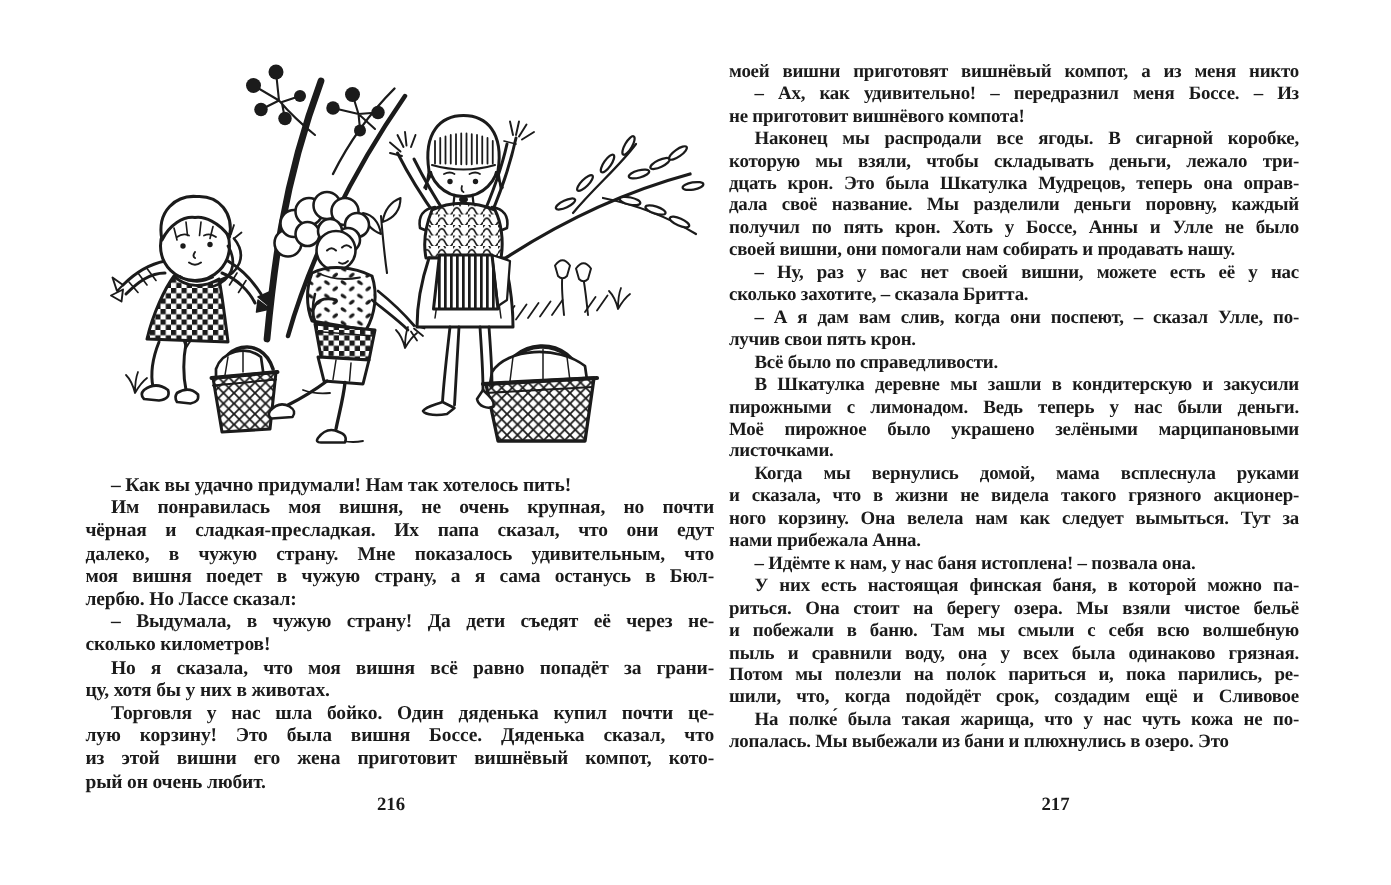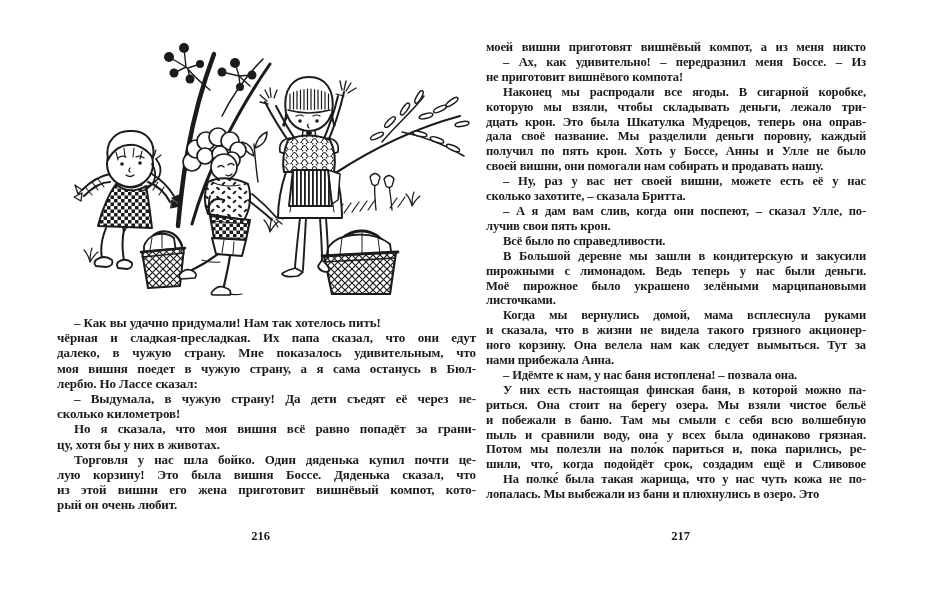--- a/index.html
+++ b/index.html
@@ -10,21 +10,21 @@
   .text-col.left{left:57px;top:315px;width:419px;font-size:13px;}
   .text-col.right{left:486px;top:40px;width:380px;font-size:12.6px;letter-spacing:-0.15px;}
   .line{white-space:nowrap;text-align:justify;text-align-last:justify;text-justify:inter-word;}
   .text-col.left .line{line-height:15.2px;}
   .text-col.right .line{line-height:14.9px;}
   .line.first{text-indent:17px;}
   .line.last{text-align-last:left;}
   .pagenum{position:absolute;top:529px;width:60px;text-align:right;
            font-size:12.5px;font-weight:600;}
   .pagenum.num-left{left:210px;}
-  .pagenum.num-right{left:630px;font-family:Liberation Serif, serif;}
+  .pagenum.num-right{left:653px;font-family:Liberation Serif, serif;}
   svg .ln{stroke:#1b1b1b;fill:none;stroke-linecap:round;stroke-linejoin:round;}
 </style>
 </head>
 <body>
 
 <div class="spread">
 
   <figure class="illustration">
     <svg viewBox="0 0 398 284" width="398" height="284" xmlns="http://www.w3.org/2000/svg">
       <defs>
@@ -222,20 +222,21 @@
           <path d="M248,194 C249,210 250,222 250,236 M254,194 C255,208 256,220 256,234" stroke-width="1.9"></path>
           <path d="M223,244 C218,246 212,247 210,250 C212,253 220,253 226,252 L231,248 Z" fill="#fff" stroke-width="1.7"></path>
           <path d="M250,236 C254,240 258,243 257,247 C253,249 247,247 246,242 Z" fill="#fff" stroke-width="1.7"></path>
         </g>
       </g>
     </svg>
   </figure>
 
   <div class="text-col left">
       <div class="line first last">– Как вы удачно придумали! Нам так хотелось пить!</div>
+      <div class="line first">Им понравилась моя вишня, не очень крупная, но почти</div>
       <div class="line">чёрная и сладкая-пресладкая. Их папа сказал, что они едут</div>
       <div class="line">далеко, в чужую страну. Мне показалось удивительным, что</div>
       <div class="line">моя вишня поедет в чужую страну, а я сама останусь в Бюл-</div>
       <div class="line last">лербю. Но Лассе сказал:</div>
       <div class="line first">– Выдумала, в чужую страну! Да дети съедят её через не-</div>
       <div class="line last">сколько километров!</div>
       <div class="line first">Но я сказала, что моя вишня всё равно попадёт за грани-</div>
       <div class="line last">цу, хотя бы у них в животах.</div>
       <div class="line first">Торговля у нас шла бойко. Один дяденька купил почти це-</div>
       <div class="line">лую корзину! Это была вишня Боссе. Дяденька сказал, что</div>
@@ -251,21 +252,21 @@
       <div class="line">которую мы взяли, чтобы складывать деньги, лежало три-</div>
       <div class="line">дцать крон. Это была Шкатулка Мудрецов, теперь она оправ-</div>
       <div class="line">дала своё название. Мы разделили деньги поровну, каждый</div>
       <div class="line">получил по пять крон. Хоть у Боссе, Анны и Улле не было</div>
       <div class="line last">своей вишни, они помогали нам собирать и продавать нашу.</div>
       <div class="line first">– Ну, раз у вас нет своей вишни, можете есть её у нас</div>
       <div class="line last">сколько захотите, – сказала Бритта.</div>
       <div class="line first">– А я дам вам слив, когда они поспеют, – сказал Улле, по-</div>
       <div class="line last">лучив свои пять крон.</div>
       <div class="line first last">Всё было по справедливости.</div>
-      <div class="line first">В Большой деревне мы зашли в кондитерскую и закусили</div>
+      <div class="line first">В Шкатулка деревне мы зашли в кондитерскую и закусили</div>
       <div class="line">пирожными с лимонадом. Ведь теперь у нас были деньги.</div>
       <div class="line">Моё пирожное было украшено зелёными марципановыми</div>
       <div class="line last">листочками.</div>
       <div class="line first">Когда мы вернулись домой, мама всплеснула руками</div>
       <div class="line">и сказала, что в жизни не видела такого грязного акционер-</div>
       <div class="line">ного корзину. Она велела нам как следует вымыться. Тут за</div>
       <div class="line last">нами прибежала Анна.</div>
       <div class="line first last">– Идёмте к нам, у нас баня истоплена! – позвала она.</div>
       <div class="line first">У них есть настоящая финская баня, в которой можно па-</div>
       <div class="line">риться. Она стоит на берегу озера. Мы взяли чистое бельё</div>

